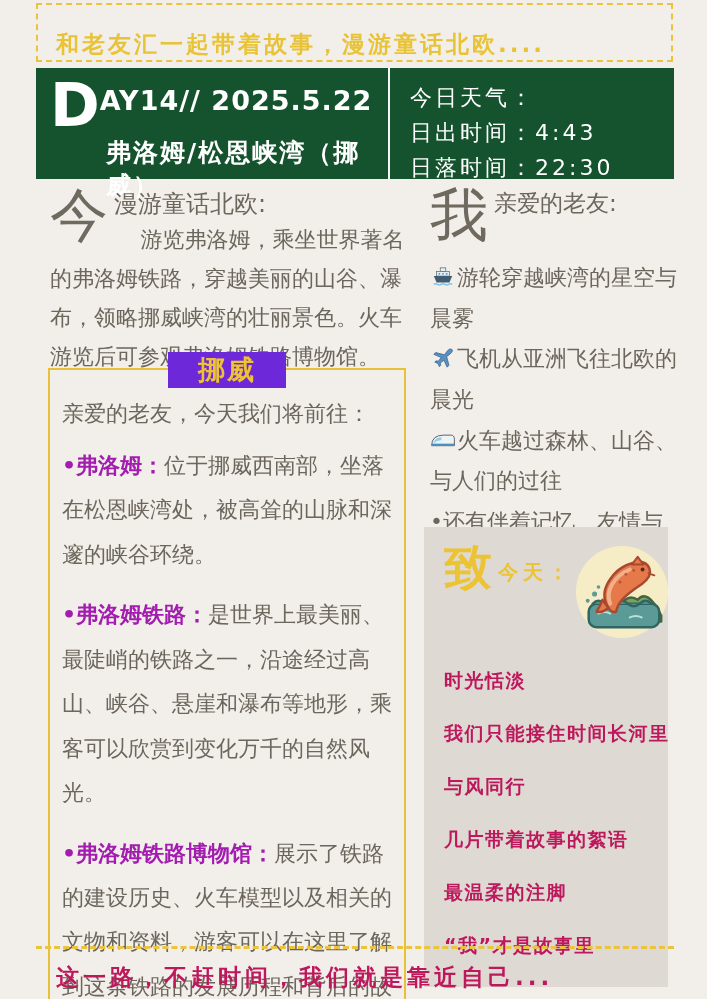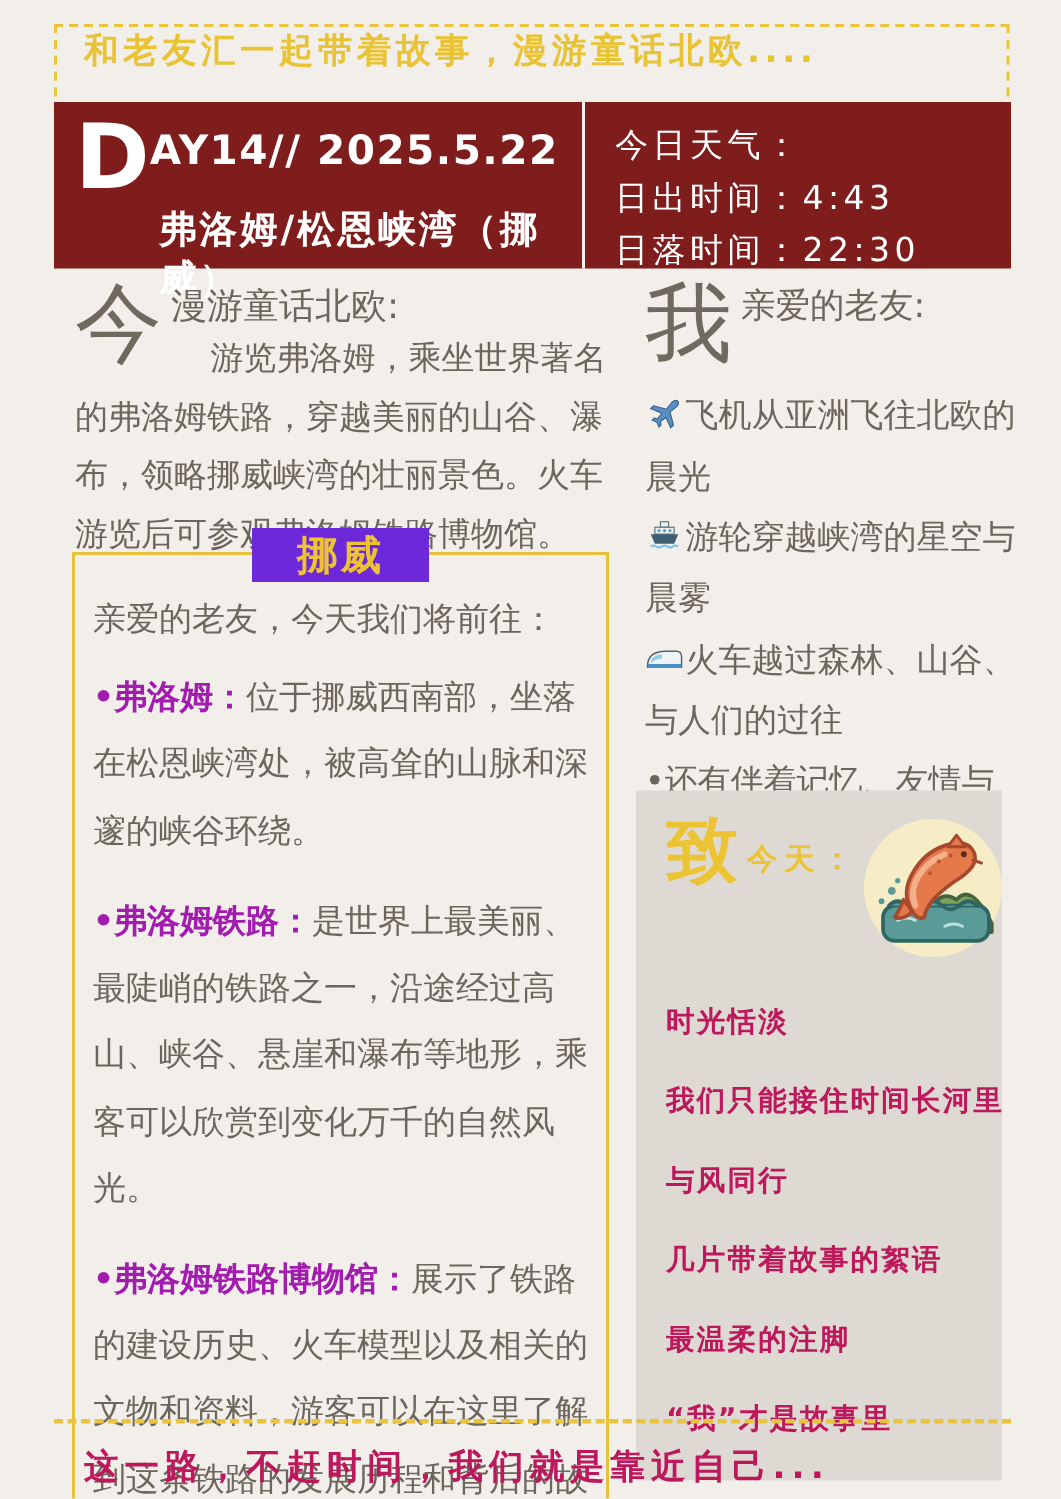--- a/index.html
+++ b/index.html
@@ -5,32 +5,32 @@
   * { margin:0; padding:0; box-sizing:border-box; }
   html,body { width:707px; height:999px; }
   body {
     position:relative;
     background:#f2eee9;
     font-family:"DejaVu Sans","Liberation Sans",sans-serif;
     overflow:hidden;
   }
   
   .banner-top{
-    position:absolute; left:36px; top:16px; width:637px; height:59px;
+    position:absolute; left:36px; top:3px; width:637px; height:59px;
     border:2px dashed #e9c43c;
-    display:flex; align-items:flex-start;
+    display:flex; align-items:flex-end;
     padding-left:18px;
   }
   .banner-top .txt{
     color:#e9c336; font-size:23px; font-weight:bold; letter-spacing:3px;
   }
   
   .day-header{
     position:absolute; left:36px; top:68px; width:638px; height:111px;
-    background:#7f1d1d; display:flex; color:#fff;
+    background:#14532d; display:flex; color:#fff;
   }
   .day-left{ width:354px; border-right:2px solid rgba(255,255,255,.95); padding:10px 0 0 14px; }
   .day-line{ white-space:nowrap; }
   .day-d{ font-size:60px; font-weight:bold; line-height:.9; vertical-align:-16px; }
   .day-rest{ font-size:27px; font-weight:bold; letter-spacing:1px; }
   .day-loc{ font-size:25px; font-weight:bold; letter-spacing:2px; margin:4px 0 0 56px; }
   .day-right{ flex:1; padding:12px 0 0 20px; }
   .day-right div{ font-size:22px; letter-spacing:3px; line-height:35px; font-weight:normal; }
   
   .overview{ position:absolute; left:50px; top:188px; width:362px; color:#6c665d; }
@@ -114,36 +114,36 @@
   <p class="item"><b>•弗洛姆铁路博物馆：</b><span>展示了铁路的建设历史、火车模型以及相关的文物和资料，游客可以在这里了解到这条铁路的发展历程和背后的故事。</span></p>
 </div>
 
 <div class="transport">
   <div class="head">
     <span class="dropcap">我</span><span class="tr-title">亲爱的老友:</span>
   </div>
   <div class="tr-item">
     <span class="tr-icon">
       <svg viewBox="0 0 24 24" width="26" height="22">
-          <path fill="#5a8fc0" stroke="#33628f" stroke-width="0.8" d="M21.5 2.5 C20 1.5 18 2.5 17 4 L13.5 8.5 L4 6 L2 8 L10 11.5 L7 15.5 L4.5 15 L3 16.5 L6.5 18 L8 21.5 L9.5 20 L9 17.5 L13 14.5 L16.5 22 L18.5 20 L16 10.5 L20.5 7 C22 5.5 23 3.5 21.5 2.5 Z"></path>
-        </svg>
-    </span><span>飞机从亚洲飞往北欧的晨光</span>
-  </div>
-  <div class="tr-item">
-    <span class="tr-icon">
-      <svg viewBox="0 0 24 24" width="26" height="22">
         <rect x="9" y="2" width="6" height="4" fill="#e8eef0" stroke="#5a6b73" stroke-width="0.8"></rect>
         <rect x="5" y="6" width="14" height="5" fill="#e8eef0" stroke="#5a6b73" stroke-width="0.8"></rect>
         <circle cx="8" cy="8.5" r="1" fill="#4a90c2"></circle>
           <circle cx="12" cy="8.5" r="1" fill="#4a90c2"></circle>
           <circle cx="16" cy="8.5" r="1" fill="#4a90c2"></circle>
         <path d="M2 11 L22 11 L19 18 L5 18 Z" fill="#3f5d73"></path>
         <path d="M2 20 Q4 18.6 6 20 Q8 21.4 10 20 Q12 18.6 14 20 Q16 21.4 18 20 Q20 18.6 22 20" fill="none" stroke="#7fc4e8" stroke-width="1.6"></path>
       </svg>
     </span><span>游轮穿越峡湾的星空与晨雾</span>
+  </div>
+  <div class="tr-item">
+    <span class="tr-icon">
+      <svg viewBox="0 0 24 24" width="26" height="22">
+          <path fill="#5a8fc0" stroke="#33628f" stroke-width="0.8" d="M21.5 2.5 C20 1.5 18 2.5 17 4 L13.5 8.5 L4 6 L2 8 L10 11.5 L7 15.5 L4.5 15 L3 16.5 L6.5 18 L8 21.5 L9.5 20 L9 17.5 L13 14.5 L16.5 22 L18.5 20 L16 10.5 L20.5 7 C22 5.5 23 3.5 21.5 2.5 Z"></path>
+        </svg>
+    </span><span>飞机从亚洲飞往北欧的晨光</span>
   </div>
   <div class="tr-item">
     <span class="tr-icon">
       <svg viewBox="0 0 32 24" width="26" height="22">
         <path d="M2 19 Q2 6 17 6 L26 6 Q30 6 30 11 L30 19 Z" fill="#eef3f5" stroke="#55626b" stroke-width="1.2"></path>
         <path d="M4.5 16 Q5.5 9 14 8.5 L14 12 Q8 12.5 4.5 16 Z" fill="#8fcdec"></path>
         <rect x="2.5" y="16.5" width="27" height="2.5" fill="#4a90c2"></rect>
       </svg>
     </span><span>火车越过森林、山谷、与人们的过往</span>
   </div>

